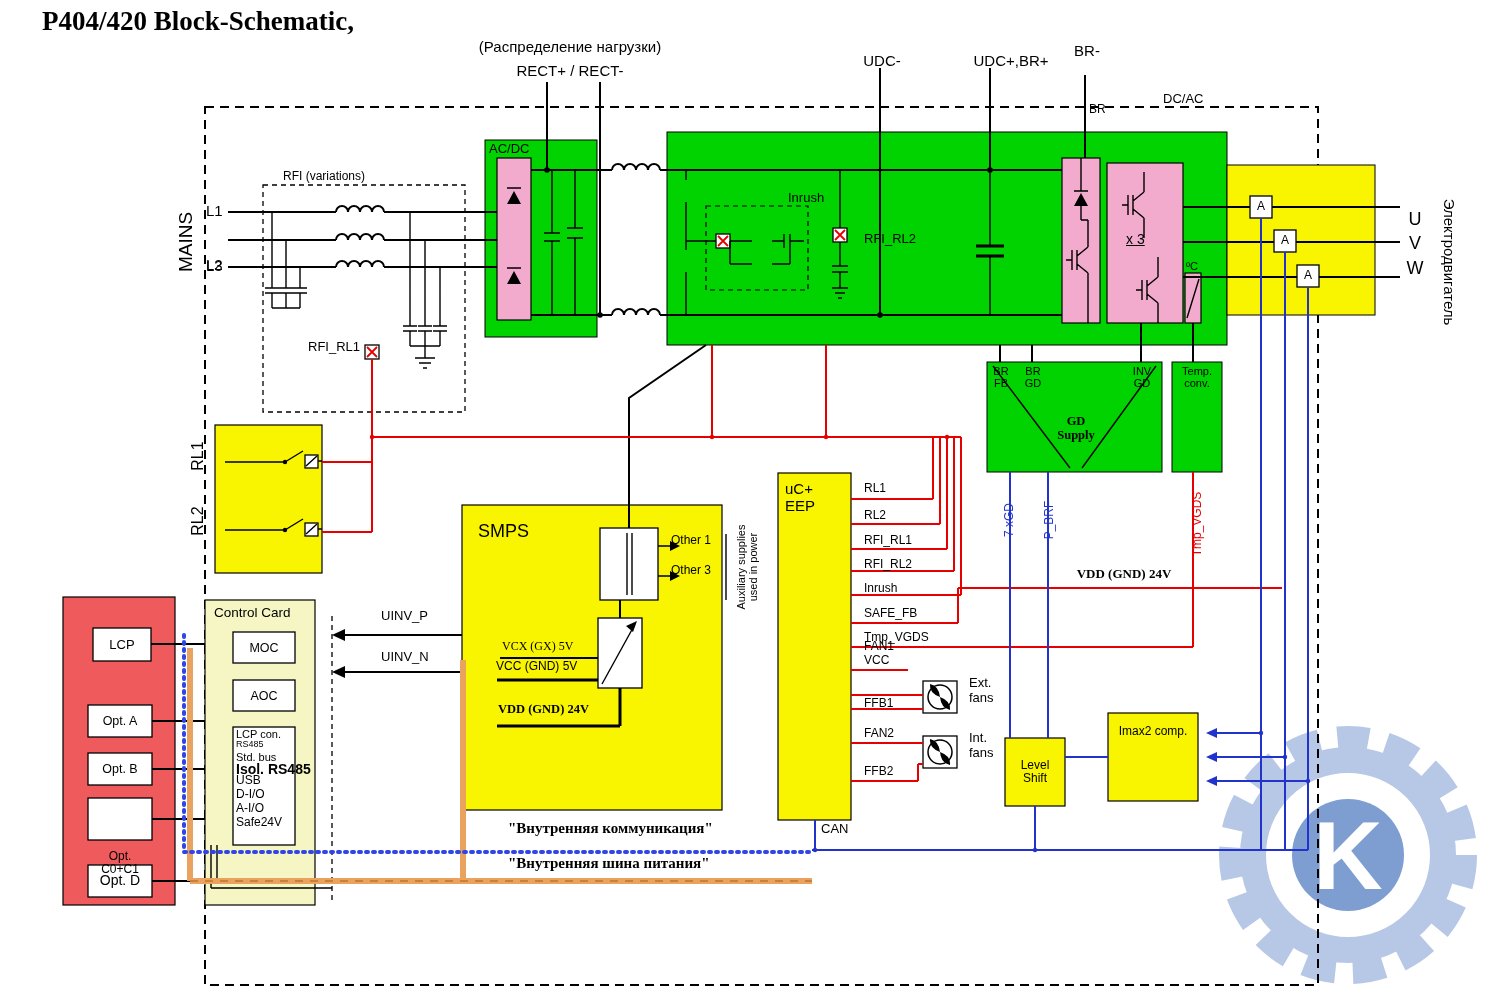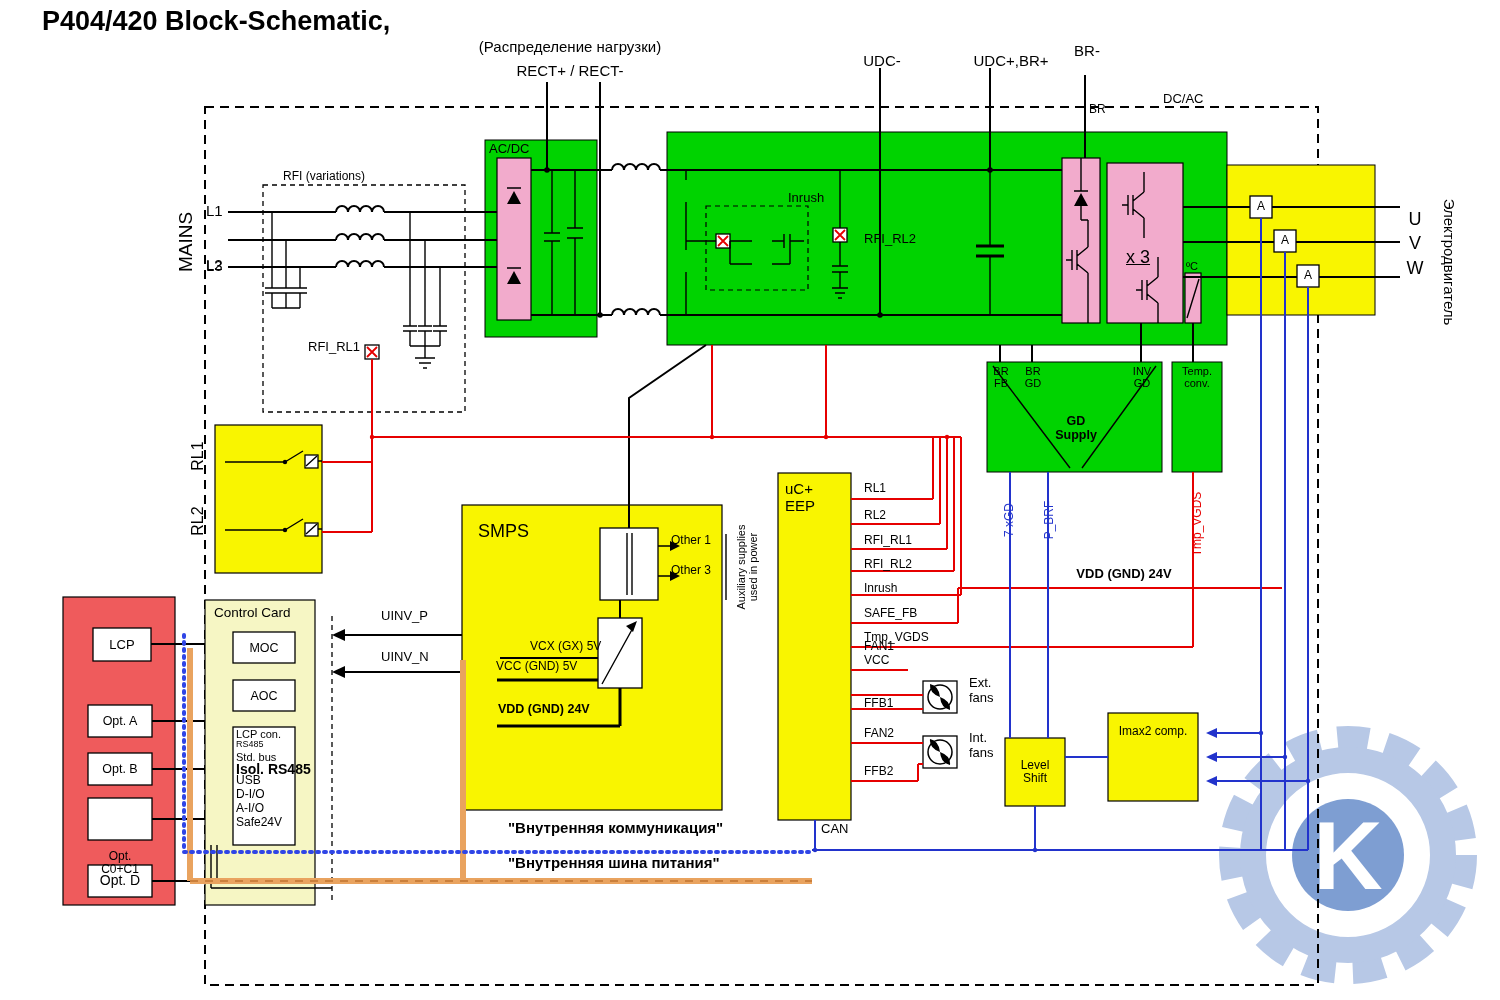--- a/index.html
+++ b/index.html
@@ -5,21 +5,21 @@
   html,body{margin:0;padding:0;background:#fff;}
   #stage{position:relative;width:1500px;height:1000px;background:#fff;overflow:hidden;
          font-family:"Liberation Sans",sans-serif;}
   #stage svg{position:absolute;left:0;top:0;}
   .lb{position:absolute;color:#000;white-space:pre-line;line-height:1.12;
       font-family:"Liberation Sans",sans-serif;}
   .ctr{transform:translate(-50%,-50%);text-align:center;white-space:pre-line;}
   .rot{transform:translate(-50%,-50%) rotate(-90deg);text-align:center;white-space:pre;}
   .rot2{transform:translate(-50%,-50%) rotate(-90deg);text-align:center;white-space:pre-line;}
   .rot90{transform:translate(-50%,-50%) rotate(90deg);white-space:nowrap;}
-  .b{font-weight:bold;}
+  .b{font-weight:bold;font-family:Liberation Serif, serif;}
   .nw{white-space:nowrap;}
   .hl-g{background:#00d500;padding:0 2px;}
   .hl-y{background:#ffff00;padding:0 2px;}
   .blue{color:#2233cc;} .red{color:#e60000;}
 </style>
 </head>
 <body>
 
 <div id="stage">
 
@@ -217,21 +217,21 @@
 <div class="lb rot" style="left:186px;top:242px;font-size:19px;">MAINS</div>
 <div class="lb nw" style="left:206px;top:203px;font-size:15px;">L1</div>
 <div class="lb nw" style="left:206px;top:231px;font-size:15px;margin-top:26px;">L2</div>
 <div class="lb nw" style="left:206px;top:258px;font-size:15px;">L3</div>
 <div class="lb nw" style="left:283px;top:170px;font-size:12px;">RFI (variations)</div>
 <div class="lb nw" style="left:308px;top:340px;font-size:13px;">RFI_RL1</div>
 
 <div class="lb nw" style="left:489px;top:142px;font-size:13px;">AC/DC</div>
 <div class="lb nw" style="left:788px;top:191px;font-size:13px;">Inrush</div>
 <div class="lb nw" style="left:864px;top:232px;font-size:13px;">RFI_RL2</div>
-<div class="lb nw" style="left:1126px;top:247px;font-size:18px;text-decoration:underline;">x 3</div>
+<div class="lb nw" style="left:1126px;top:232px;font-size:14px;text-decoration:underline;">x 3</div>
 <div class="lb nw" style="left:1186px;top:260px;font-size:11px;">ºC</div>
 
 <div class="lb ctr nw" style="left:1415px;top:219px;font-size:18px;">U</div>
 <div class="lb ctr nw" style="left:1415px;top:243px;font-size:18px;">V</div>
 <div class="lb ctr nw" style="left:1415px;top:268px;font-size:18px;">W</div>
 <div class="lb rot90" style="left:1449px;top:262px;font-size:15px;">Электродвигатель</div>
 <div class="lb ctr nw" style="left:1261px;top:207px;font-size:12px;">A</div>
 <div class="lb ctr nw" style="left:1285px;top:241px;font-size:12px;">A</div>
 <div class="lb ctr nw" style="left:1308px;top:276px;font-size:12px;">A</div>
 
@@ -251,21 +251,21 @@
 <div class="lb ctr b nw" style="left:1124px;top:574px;font-size:13px;">VDD (GND) 24V</div>
 
 <div class="lb rot" style="left:198px;top:456px;font-size:16px;">RL1</div>
 <div class="lb rot" style="left:198px;top:521px;font-size:16px;">RL2</div>
 
 <div class="lb nw" style="left:478px;top:521px;font-size:18px;">SMPS</div>
 <div class="lb nw" style="left:671px;top:534px;font-size:12px;">Other 1</div>
 <div class="lb nw" style="left:671px;top:564px;font-size:12px;">Other 3</div>
 <div class="lb rot2" style="left:747px;top:567px;font-size:11px;">Auxiliary supplies
 used in power</div>
-<div class="lb nw" style="left:530px;top:640px;font-size:12px;">VCX (GX) 5V</div>
+<div class="lb nw" style="left:502px;top:640px;font-size:12px;font-family:Liberation Serif, serif;">VCX (GX) 5V</div>
 <div class="lb nw" style="left:496px;top:660px;font-size:12px;">VCC (GND) 5V</div>
 <div class="lb b nw" style="left:498px;top:702px;font-size:12.5px;">VDD (GND) 24V</div>
 <div class="lb nw" style="left:381px;top:609px;font-size:13px;">UINV_P</div>
 <div class="lb nw" style="left:381px;top:650px;font-size:13px;">UINV_N</div>
 
 <div class="lb" style="left:785px;top:481px;font-size:15px;">uC+
 EEP</div>
 <div class="lb nw" style="left:864px;top:482px;font-size:12px;">RL1</div>
 <div class="lb nw" style="left:864px;top:509px;font-size:12px;">RL2</div>
 <div class="lb nw" style="left:864px;top:534px;font-size:12px;">RFI_RL1</div>

